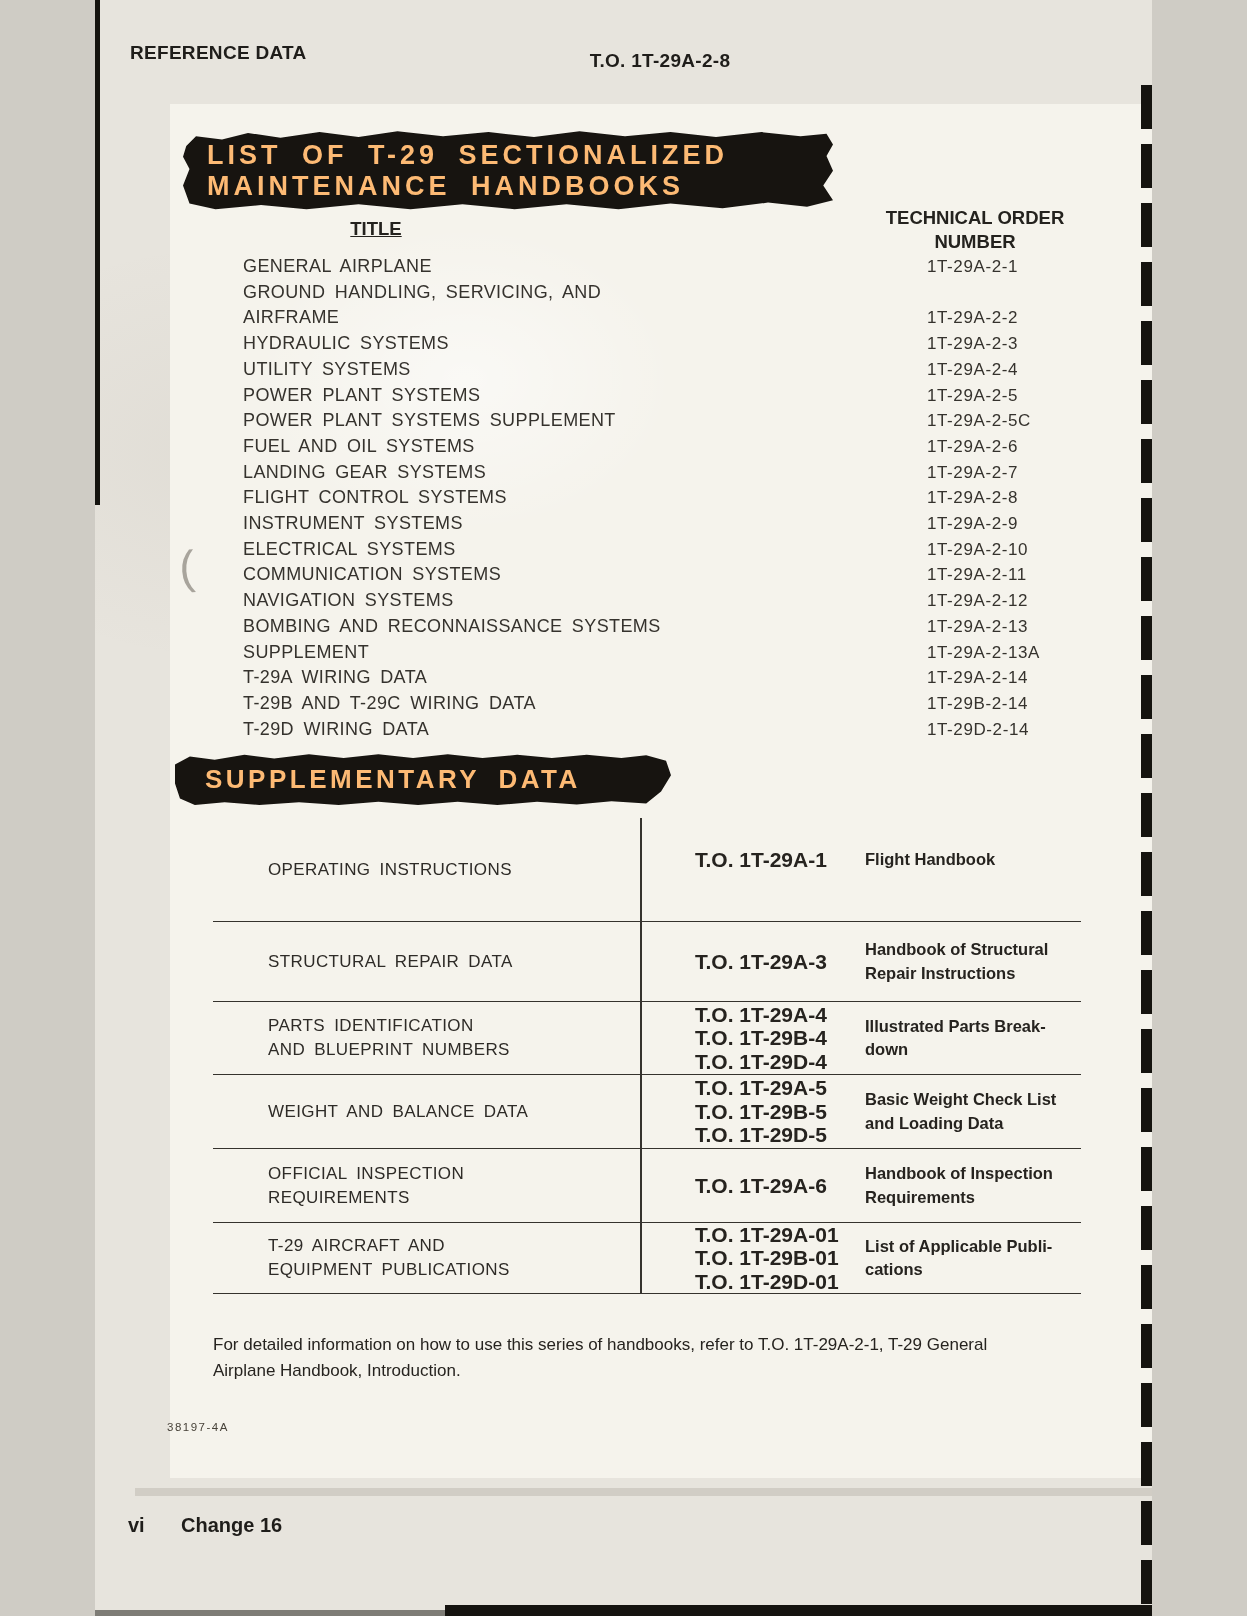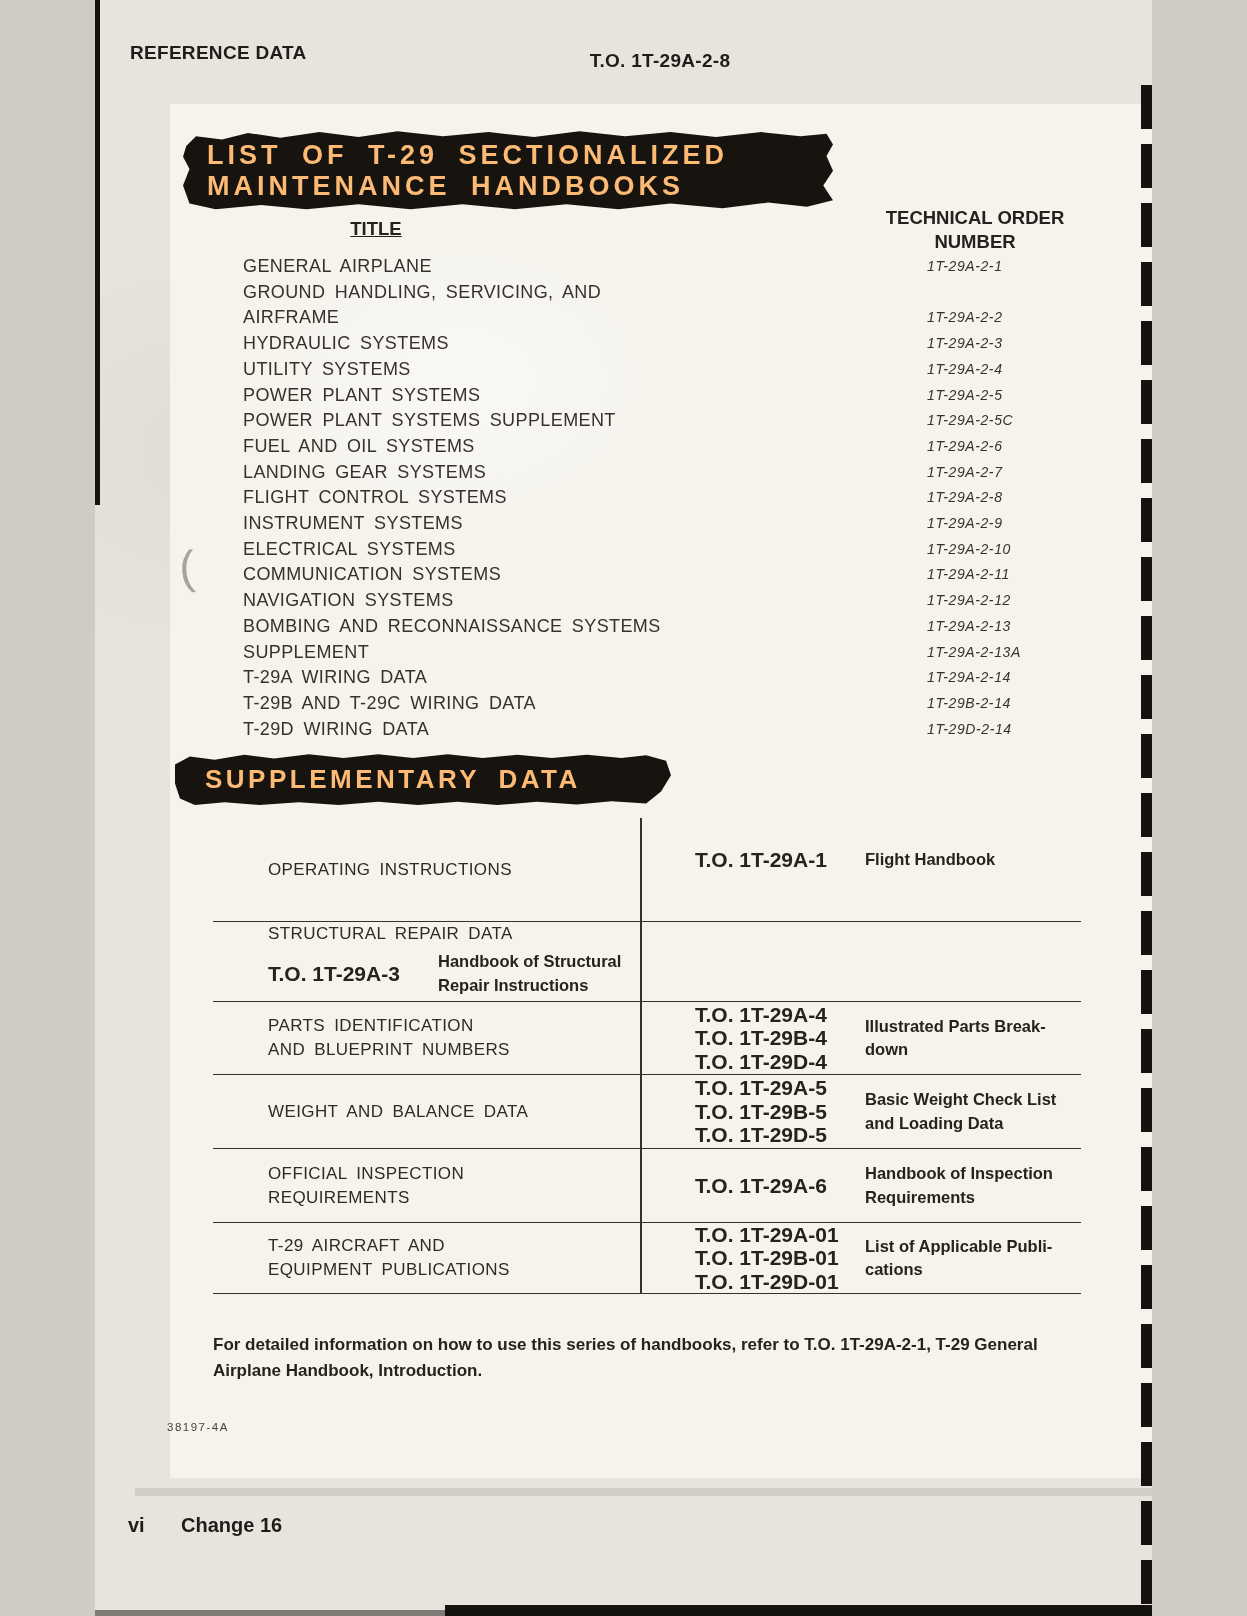--- a/index.html
+++ b/index.html
@@ -45,33 +45,33 @@
     padding-top:13px;padding-left:30px;box-sizing:border-box;
     font-size:26px;letter-spacing:3.5px;word-spacing:8px;
   }
   
   .col-head{position:absolute;font-weight:bold;font-size:18.5px;color:#24221e;text-align:center;white-space:pre-line;line-height:24px;}
   .col-head-title{left:196px;top:217px;width:170px;text-decoration:underline;}
   .col-head-number{left:765px;top:206px;width:230px;}
   .hb-list{position:absolute;left:148px;top:254px;width:856px;color:#35322d;}
   .hb-row{display:flex;align-items:flex-end;}
   .hb-title{flex:1;white-space:pre-line;font-size:18px;line-height:25.7px;letter-spacing:0.4px;word-spacing:4px;}
-  .hb-num{width:172px;font-size:14px;line-height:25.7px;letter-spacing:0.6px;font-style:italic;}
+  .hb-num{width:172px;font-size:17px;line-height:25.7px;letter-spacing:0.6px;}
   
   .sup-table{position:absolute;left:118px;top:818px;width:868px;color:#2e2b27;}
   .srow{display:flex;border-bottom:1.5px solid #35322d;box-sizing:border-box;}
   .scat{width:427px;display:flex;align-items:center;padding-left:55px;box-sizing:border-box;
         font-size:17px;letter-spacing:0.4px;word-spacing:4px;white-space:pre-line;line-height:24px;}
   .sright{flex:1;display:flex;align-items:center;padding-left:55px;box-sizing:border-box;}
   .sright.top{align-items:flex-start;padding-top:30px;}
   .sorders{width:158px;font-weight:bold;font-size:21px;white-space:pre-line;line-height:23.5px;color:#26231f;}
   .sdesc{flex:1;font-weight:bold;font-size:16.5px;white-space:pre-line;line-height:23.5px;padding-left:12px;color:#26231f;}
   .sup-divider{position:absolute;left:427px;top:0;width:1.5px;height:476px;background:#35322d;}
   
-  .note{position:absolute;left:118px;top:1332px;width:910px;font-weight:bold;font-size:17px;
+  .note{position:absolute;left:118px;top:1332px;width:910px;font-weight:normal;font-size:17px;
         line-height:26px;white-space:pre-line;color:#26231f;}
   .fig-num{position:absolute;left:72px;top:1421px;font-size:11.5px;letter-spacing:1.5px;color:#474239;}
   .pg-num{position:absolute;left:33px;top:1514px;font-weight:bold;font-size:20px;color:#1f1d1a;}
   .pg-change{position:absolute;left:86px;top:1514px;font-weight:bold;font-size:20px;color:#1f1d1a;}
   
   .punch{position:absolute;background:#13110d;border-radius:50%;}
   .p1{left:1149px;top:139px;width:52px;height:52px;}
   .p2{left:1140px;top:251px;width:68px;height:66px;}
   .p3{left:1142px;top:760px;width:68px;height:52px;}
   .p4{left:1138px;top:1248px;width:70px;height:56px;}
@@ -187,21 +187,21 @@
   </div>
 
   <div class="sup-table">
     <div class="srow" style="height:104px;">
       <div class="scat">OPERATING INSTRUCTIONS</div>
       <div class="sright top">
         <div class="sorders">T.O. 1T-29A-1</div>
         <div class="sdesc">Flight Handbook</div>
       </div>
     </div>
-    <div class="srow" style="height:80px;flex-direction:column;">
+    <div class="srow" style="height:80px;">
       <div class="scat">STRUCTURAL REPAIR DATA</div>
       <div class="sright">
         <div class="sorders">T.O. 1T-29A-3</div>
         <div class="sdesc">Handbook of Structural
 Repair Instructions</div>
       </div>
     </div>
     <div class="srow" style="height:73px;">
       <div class="scat">PARTS IDENTIFICATION
 AND BLUEPRINT NUMBERS</div>

